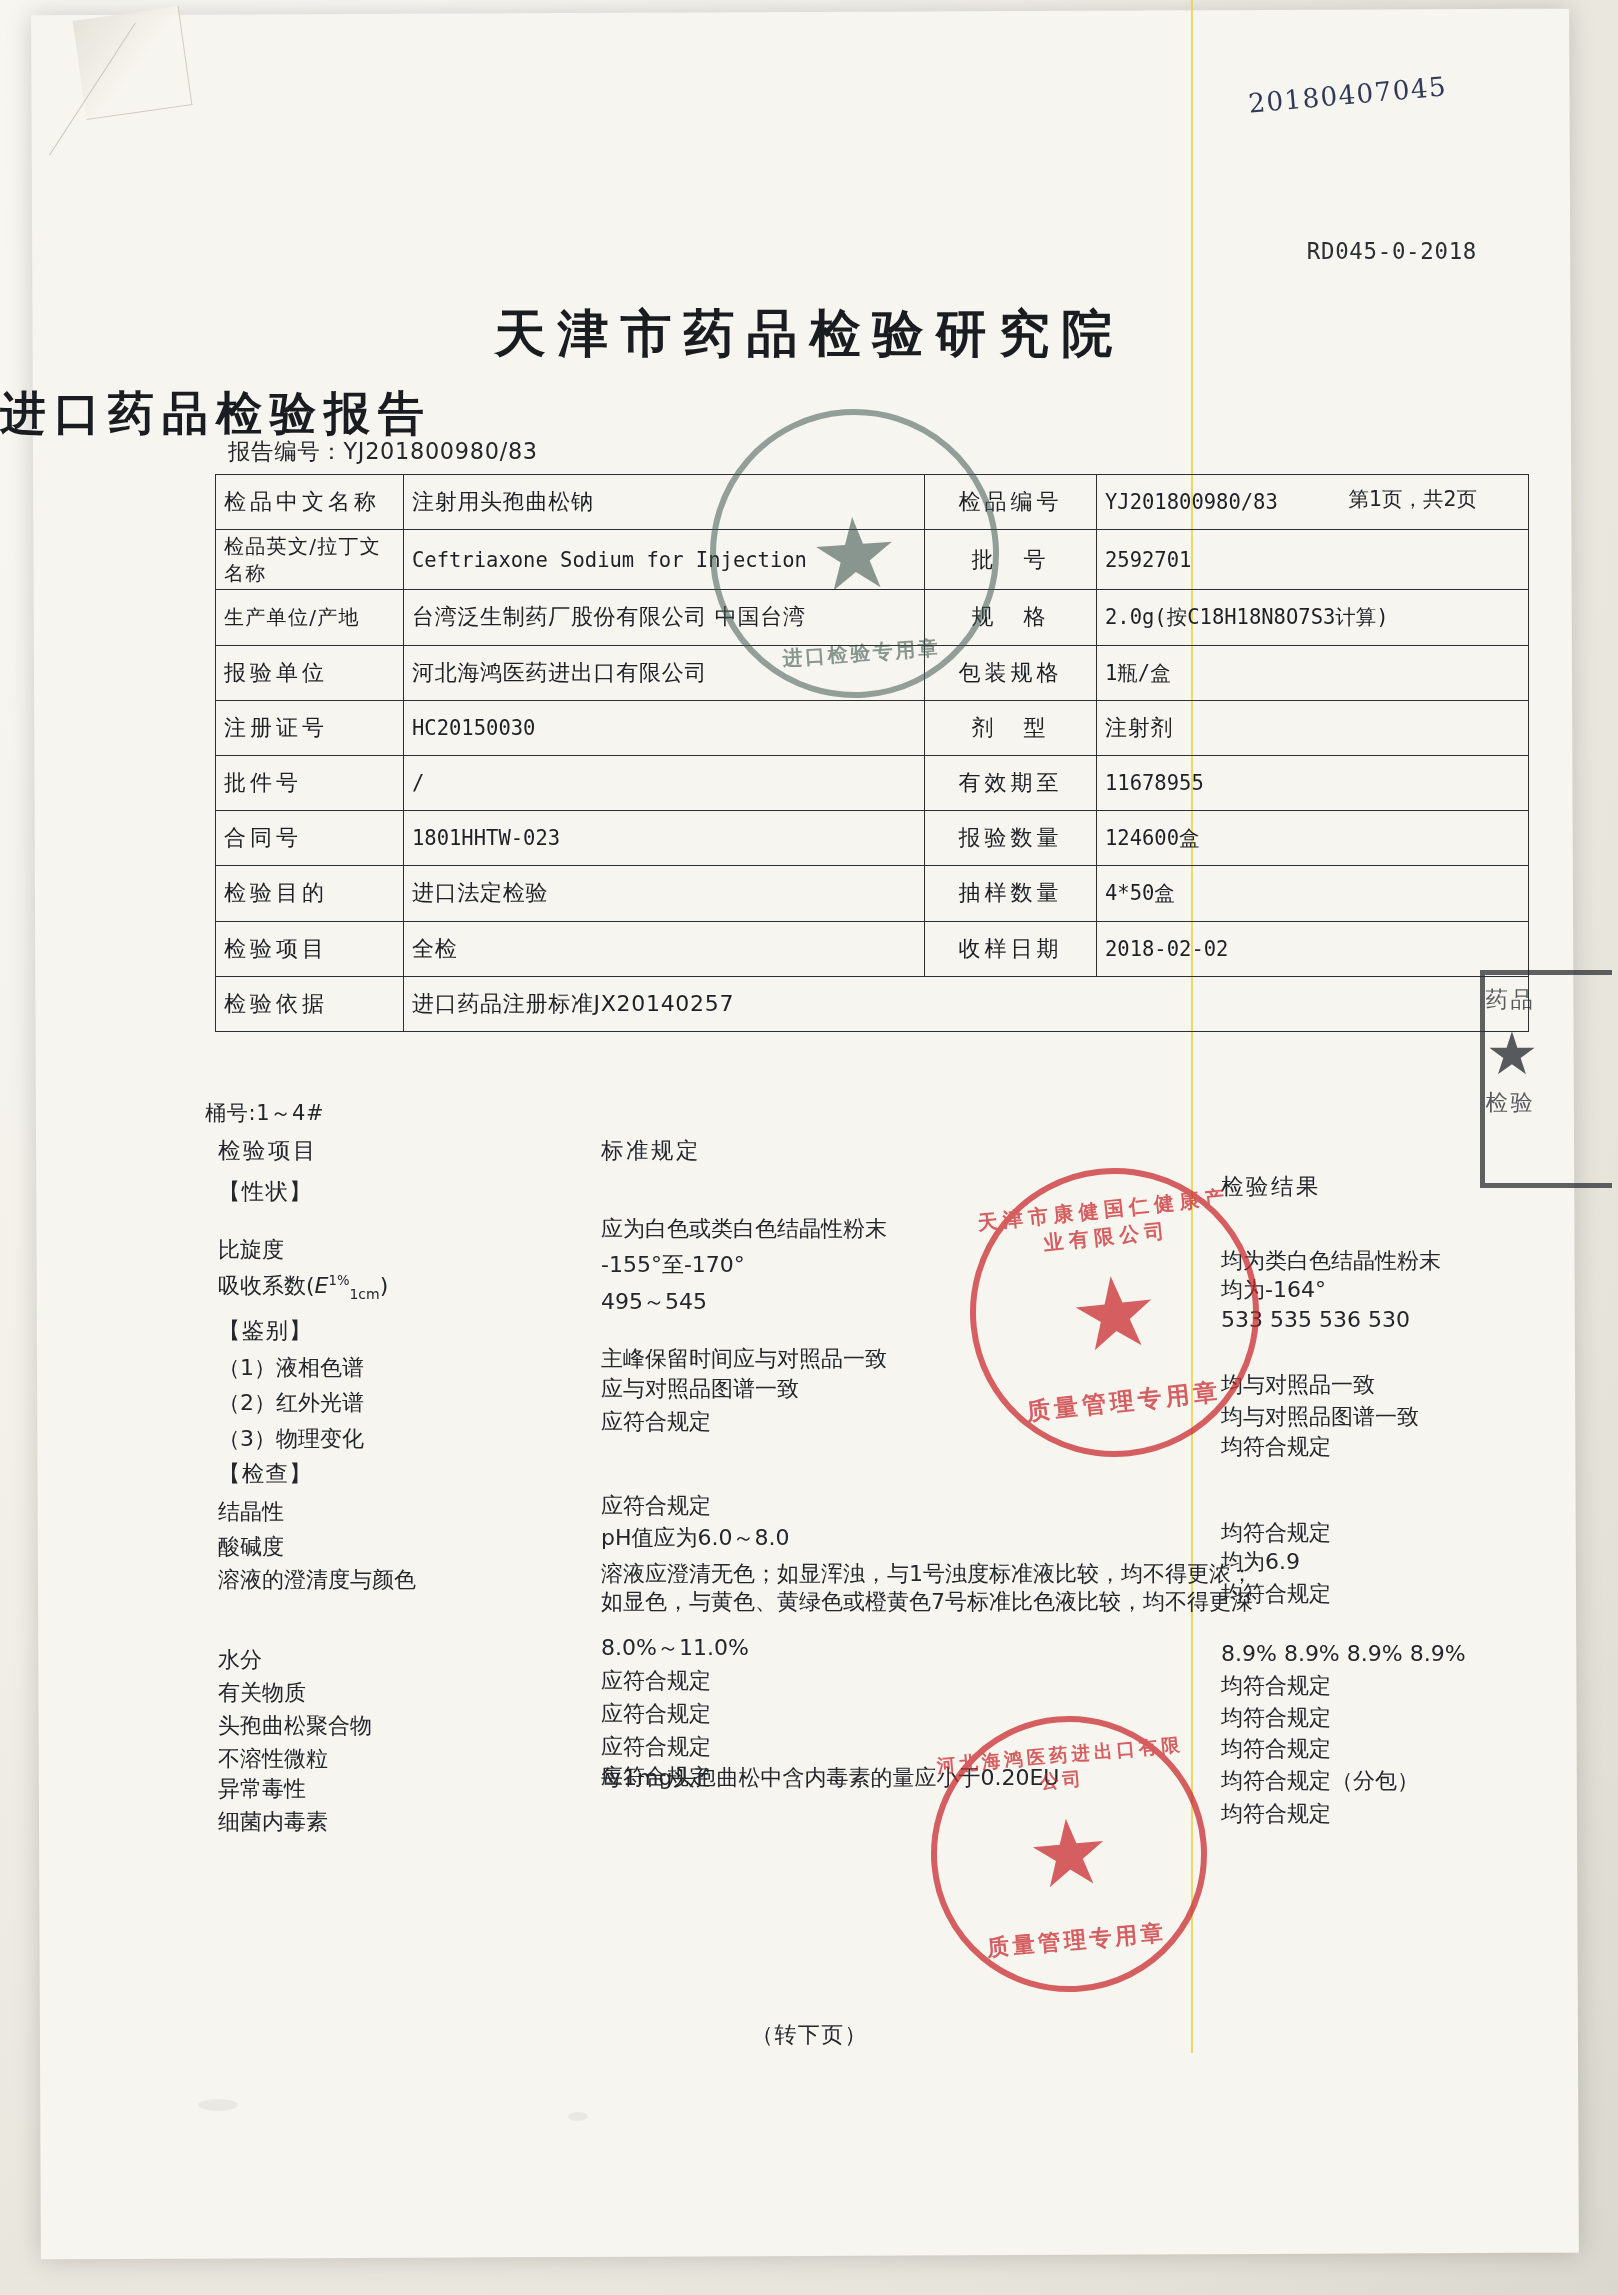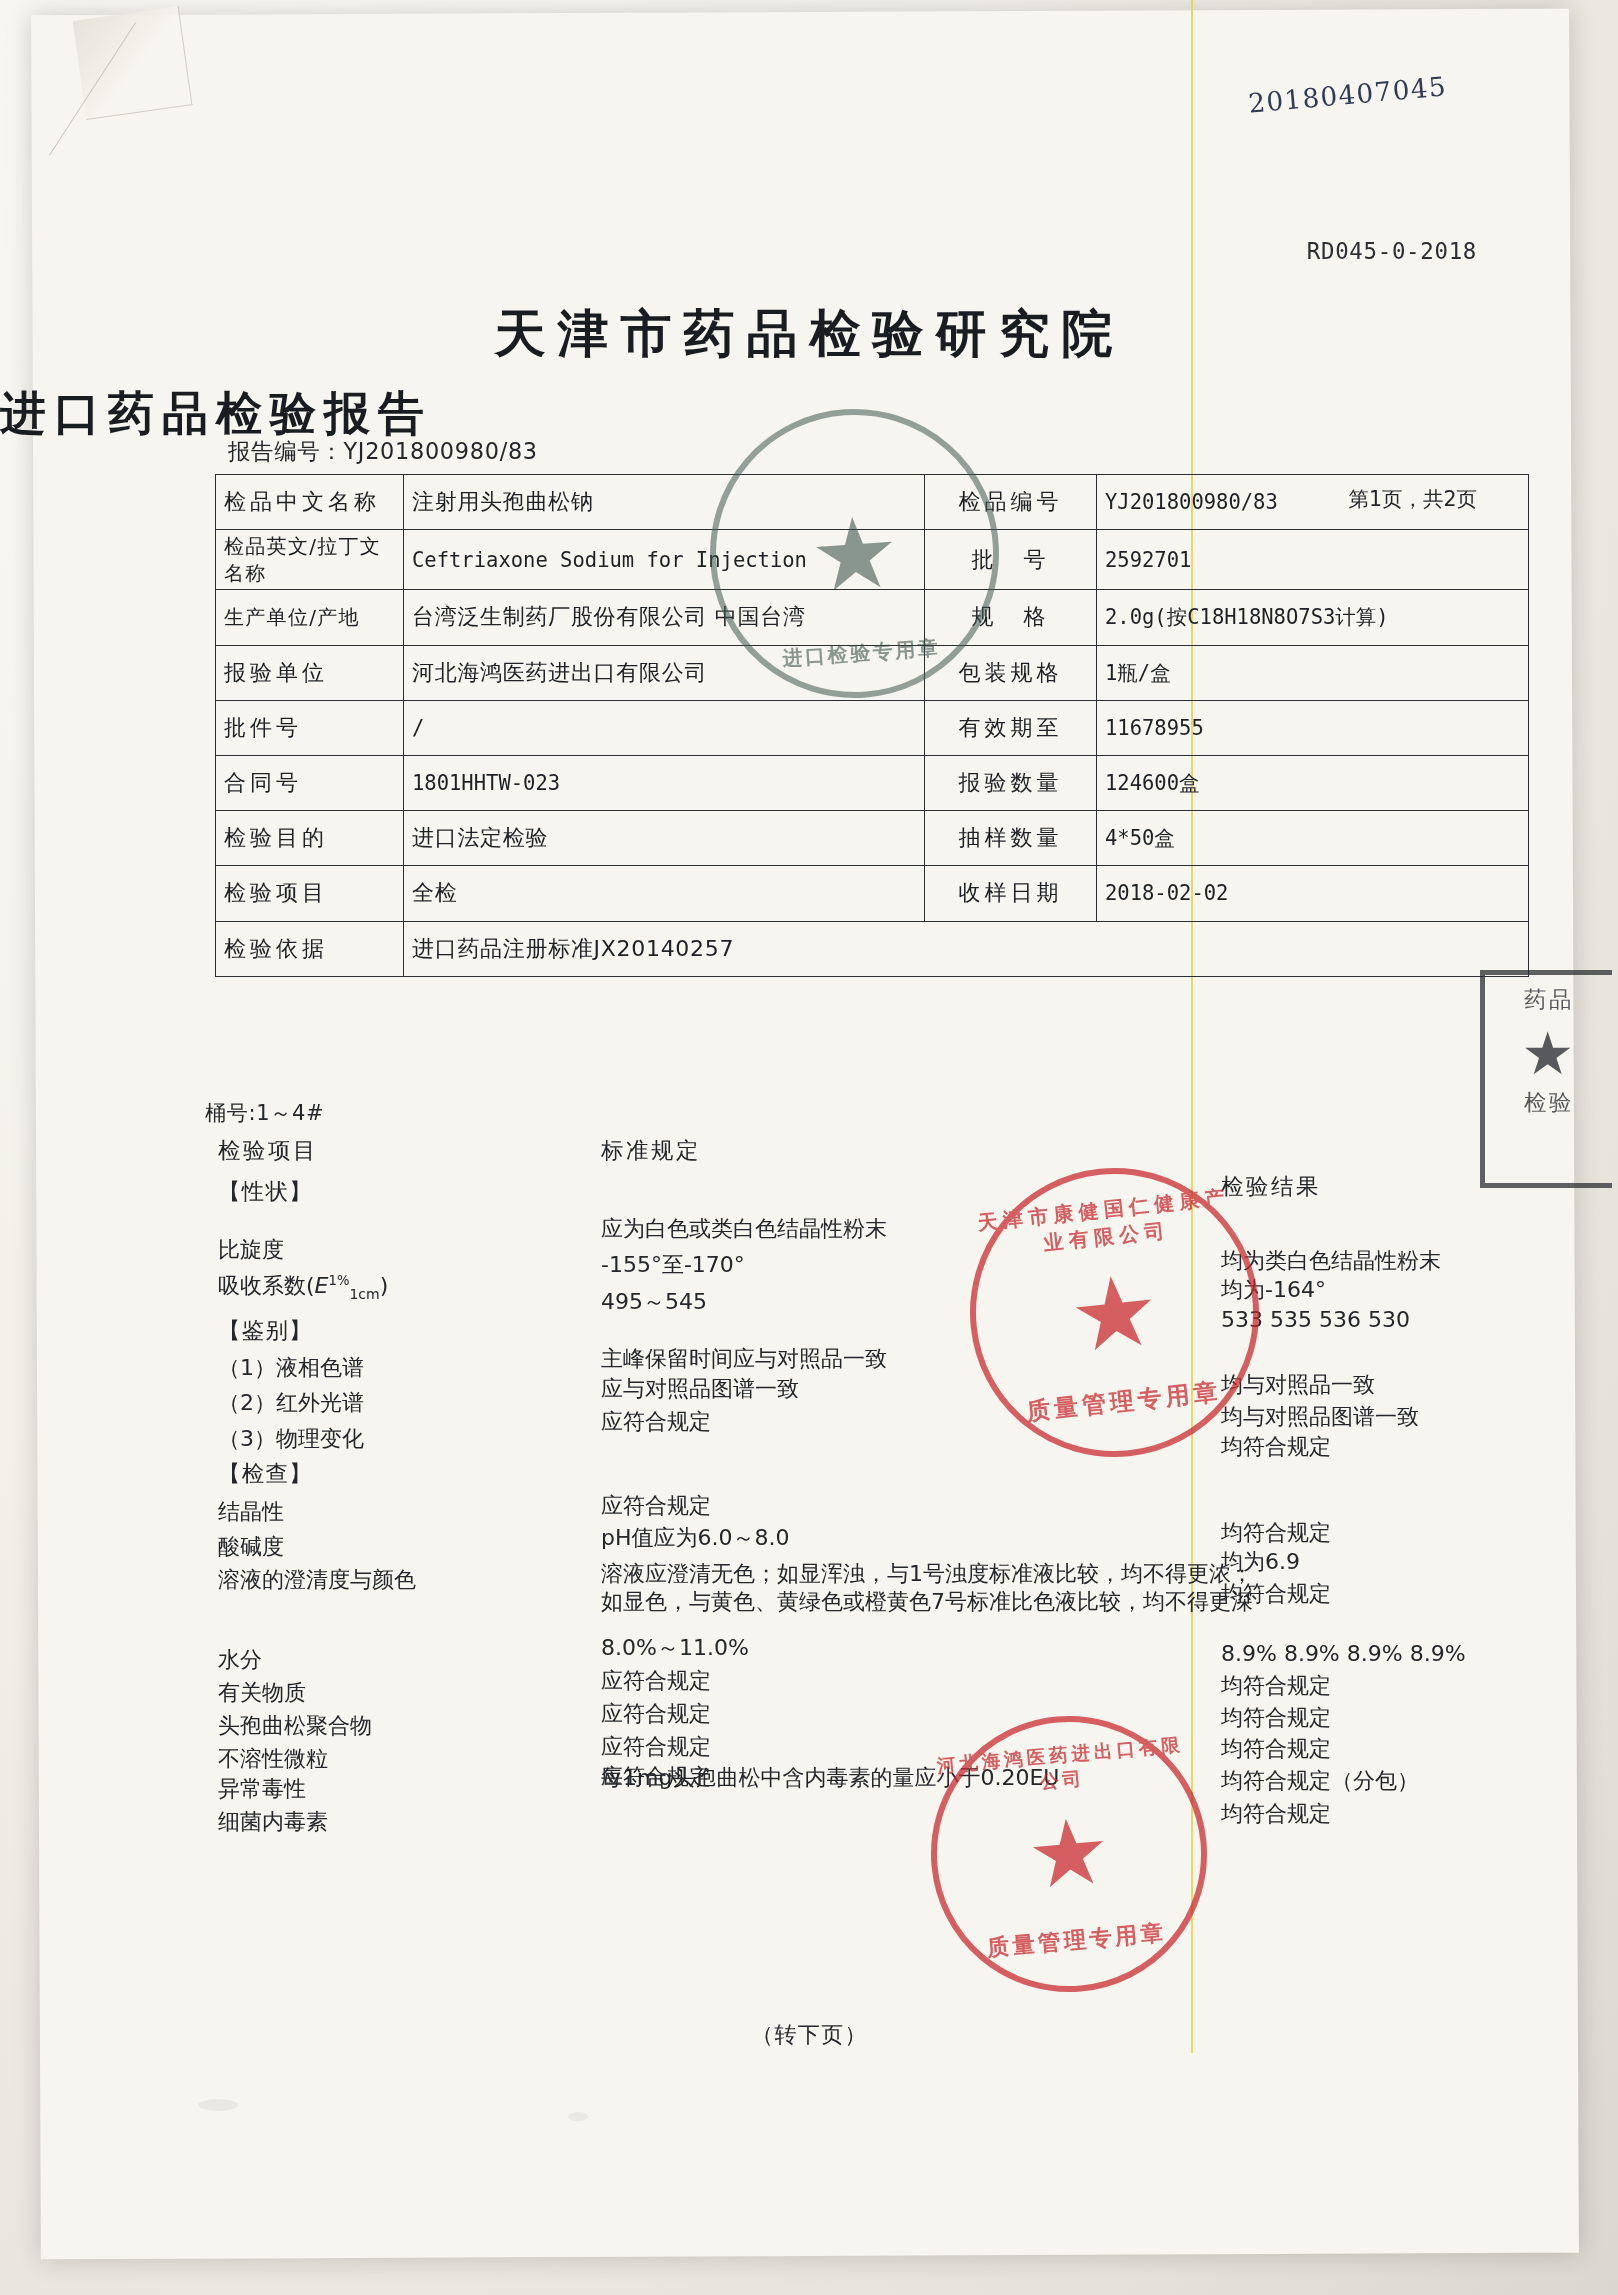--- a/index.html
+++ b/index.html
@@ -178,21 +178,21 @@
   .stamp3 .arc{
     position:absolute;left:0;right:0;top:20px;text-align:center;
     font-size:18.5px;letter-spacing:4px;
   }
   
   .stampEdge{
     position:absolute;right:6.6px;top:970px;width:132px;height:218px;
     border:5.3px solid #2b2f34;border-right:none;
     color:#23262b;opacity:.75;
     font-size:22.4px;letter-spacing:2.6px;
-    text-align:center;
+    text-align:left;
     padding-top:9.2px;
     box-sizing:border-box;
   }
   .stampEdge .st{font-size:59px;line-height:.9;display:block;margin:12px 0 6.6px;}
   .smudge{
     position:absolute;background:#000;opacity:.05;border-radius:50%;
   }
 </style>
 </head>
 <body>
@@ -241,20 +241,26 @@
         <td class="lbl2">规　格</td>
         <td class="val">2.0g(按C18H18N8O7S3计算)</td>
       </tr>
       <tr>
         <td class="lbl">报验单位</td>
         <td class="val cn">河北海鸿医药进出口有限公司</td>
         <td class="lbl2">包装规格</td>
         <td class="val">1瓶/盒</td>
       </tr>
       <tr>
+        <td class="lbl">注册证号</td>
+        <td class="val">HC20150030</td>
+        <td class="lbl2">剂　型</td>
+        <td class="val cn">注射剂</td>
+      </tr>
+      <tr>
         <td class="lbl">批件号</td>
         <td class="val">/</td>
         <td class="lbl2">有效期至</td>
         <td class="val">11678955</td>
       </tr>
       <tr>
         <td class="lbl">合同号</td>
         <td class="val">1801HHTW-023</td>
         <td class="lbl2">报验数量</td>
         <td class="val">124600盒</td>

